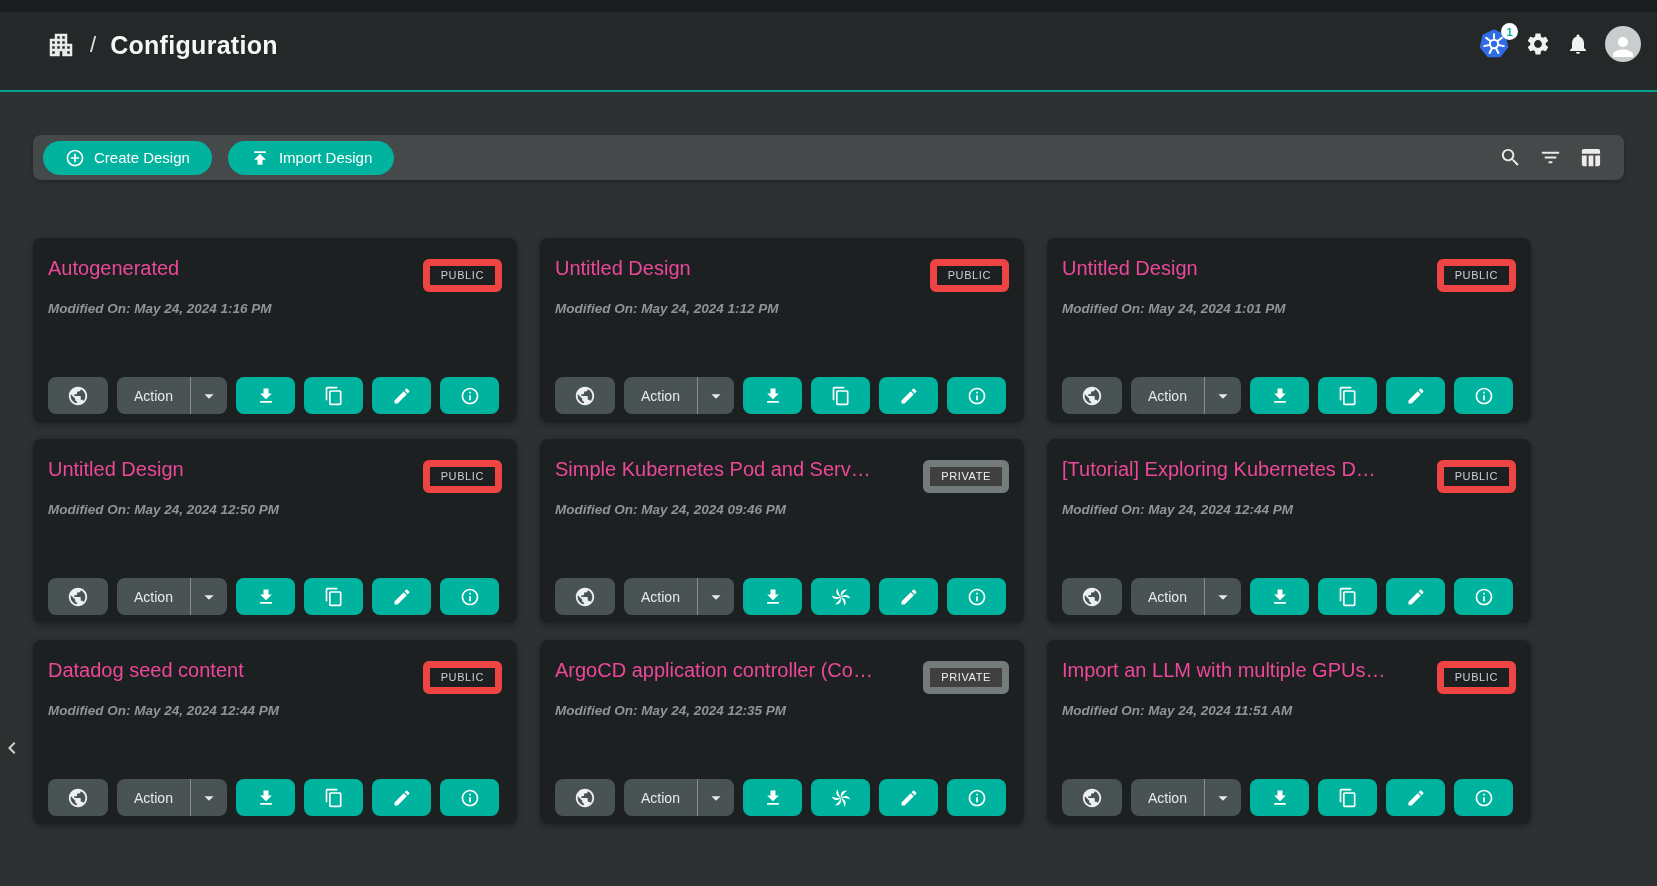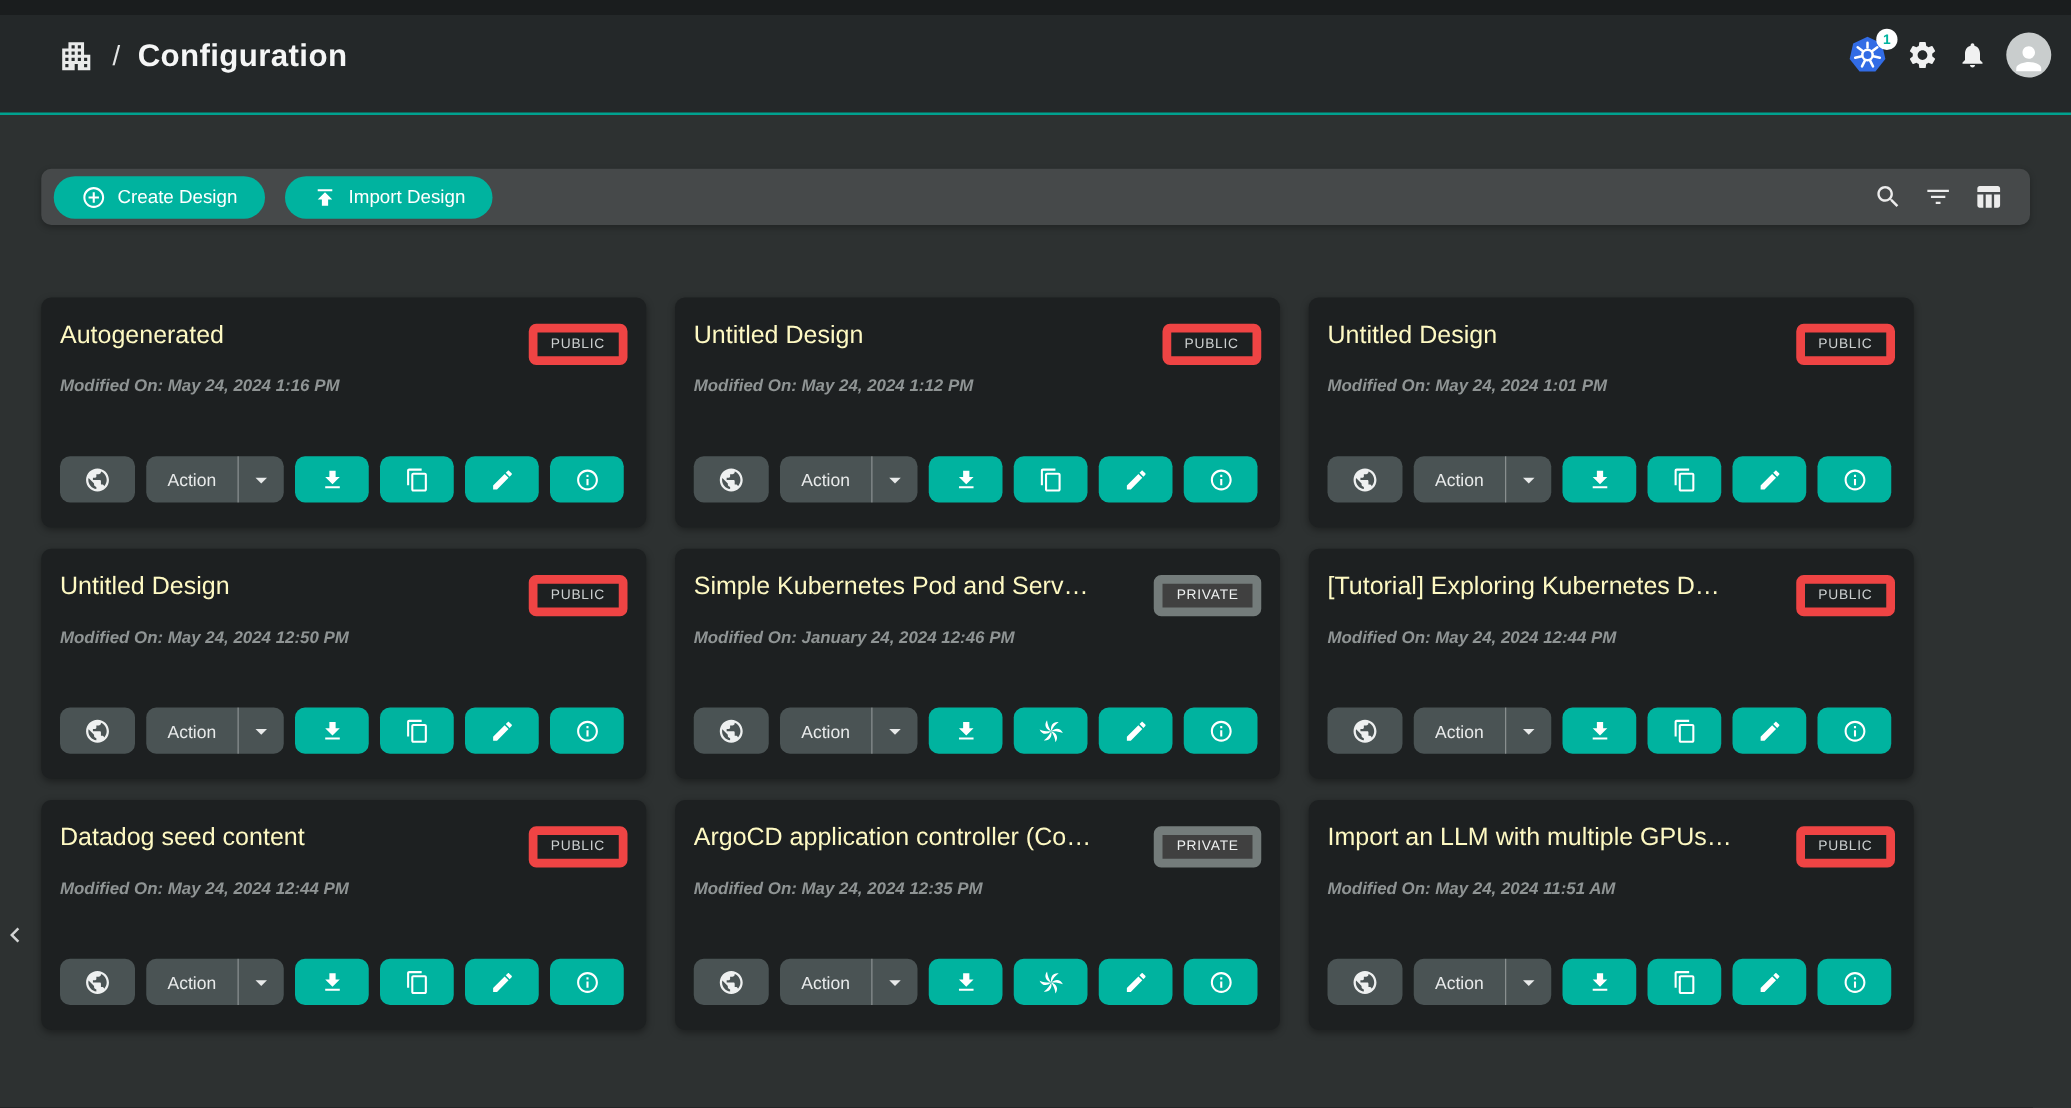--- a/index.html
+++ b/index.html
@@ -34,27 +34,27 @@
   .tb-btn + .tb-btn{margin-left:16px;}
   .tb-right{margin-left:auto;display:flex;align-items:center;gap:17px;padding-right:22px;}
   .tb-icon{color:#ececec;display:flex;cursor:pointer;}
 
   
   .grid{position:absolute;left:33px;top:238px;display:grid;
         grid-template-columns:repeat(3,484px);column-gap:23px;row-gap:17px;}
   .card{position:relative;height:184px;background:#1d2021;border-radius:8px;
         box-shadow:0 2px 6px rgba(0,0,0,.35);box-sizing:border-box;padding:19px 15px;cursor:pointer;}
   .card-head{display:flex;justify-content:space-between;align-items:flex-start;}
-  .card-title{font-size:20px;color:#fef9c3;font-weight:500;max-width:370px;white-space:nowrap;
+  .card-title{font-size:20px;color:#ec4899;font-weight:500;max-width:370px;white-space:nowrap;
               overflow:hidden;}
   .chip{border:7px solid #ef4444;border-radius:6px;color:#ccd0d0;font-size:11px;
         letter-spacing:.6px;padding:4px 11px;line-height:1;flex:none;margin-top:2px;}
   .chip.private{background:#404040;border-color:#747c7b;color:#eff1f1;}
   .card-modified{margin-top:9px;font-size:13.5px;font-style:italic;font-weight:600;color:#8f9494;}
-  .card-actions{position:absolute;left:15px;right:15px;bottom:20px;display:flex;gap:9px;align-items:flex-end;}
+  .card-actions{position:absolute;left:15px;right:15px;bottom:8px;display:flex;gap:9px;align-items:flex-end;}
   .btn{height:37px;border:none;border-radius:8px;display:flex;align-items:center;
        justify-content:center;cursor:pointer;padding:0;font-family:inherit;}
   .btn-gray{background:#4a5354;color:#eef0f0;}
   .btn-teal{background:#00B39F;color:#ffffff;width:59px;}
   .btn-globe{width:60px;}
   .btn-split{width:110px;justify-content:stretch;}
   .action-label{flex:1;text-align:center;font-size:14px;color:#e8eaea;}
   .split-divider{width:1px;align-self:stretch;background:rgba(255,255,255,.35);}
   .caret{width:36px;display:flex;align-items:center;justify-content:center;color:#e8eaea;}
   .ic{display:flex;align-items:center;justify-content:center;}
@@ -371,21 +371,21 @@
         </span>
       </button>
     </div>
   </div>
 
   <div class="card">
     <div class="card-head">
       <div class="card-title">Simple Kubernetes Pod and Serv…</div>
       <div class="chip private">PRIVATE</div>
     </div>
-    <div class="card-modified">Modified On: January 24, 2024 12:46 PM</div>
+    <div class="card-modified">Modified On: May 24, 2024 09:46 PM</div>
     <div class="card-actions">
       <button class="btn btn-gray btn-globe">
         <span class="ic">
           <svg width="22" height="22" viewBox="0 0 24 24" fill="currentColor">
                 <path d="M12 2C6.48 2 2 6.48 2 12s4.48 10 10 10 10-4.48 10-10S17.52 2 12 2zm-1 17.93c-3.95-.49-7-3.85-7-7.93 0-.62.08-1.21.21-1.79L9 15v1c0 1.1.9 2 2 2v1.93zm6.9-2.54c-.26-.81-1-1.39-1.9-1.39h-1v-3c0-.55-.45-1-1-1H8v-2h2c.55 0 1-.45 1-1V7h2c1.1 0 2-.9 2-2v-.41c2.93 1.19 5 4.06 5 7.41 0 2.08-.8 3.97-2.1 5.39z"></path>
               </svg>
         </span>
       </button>
       <div class="btn btn-gray btn-split">
         <span class="action-label">Action</span>

